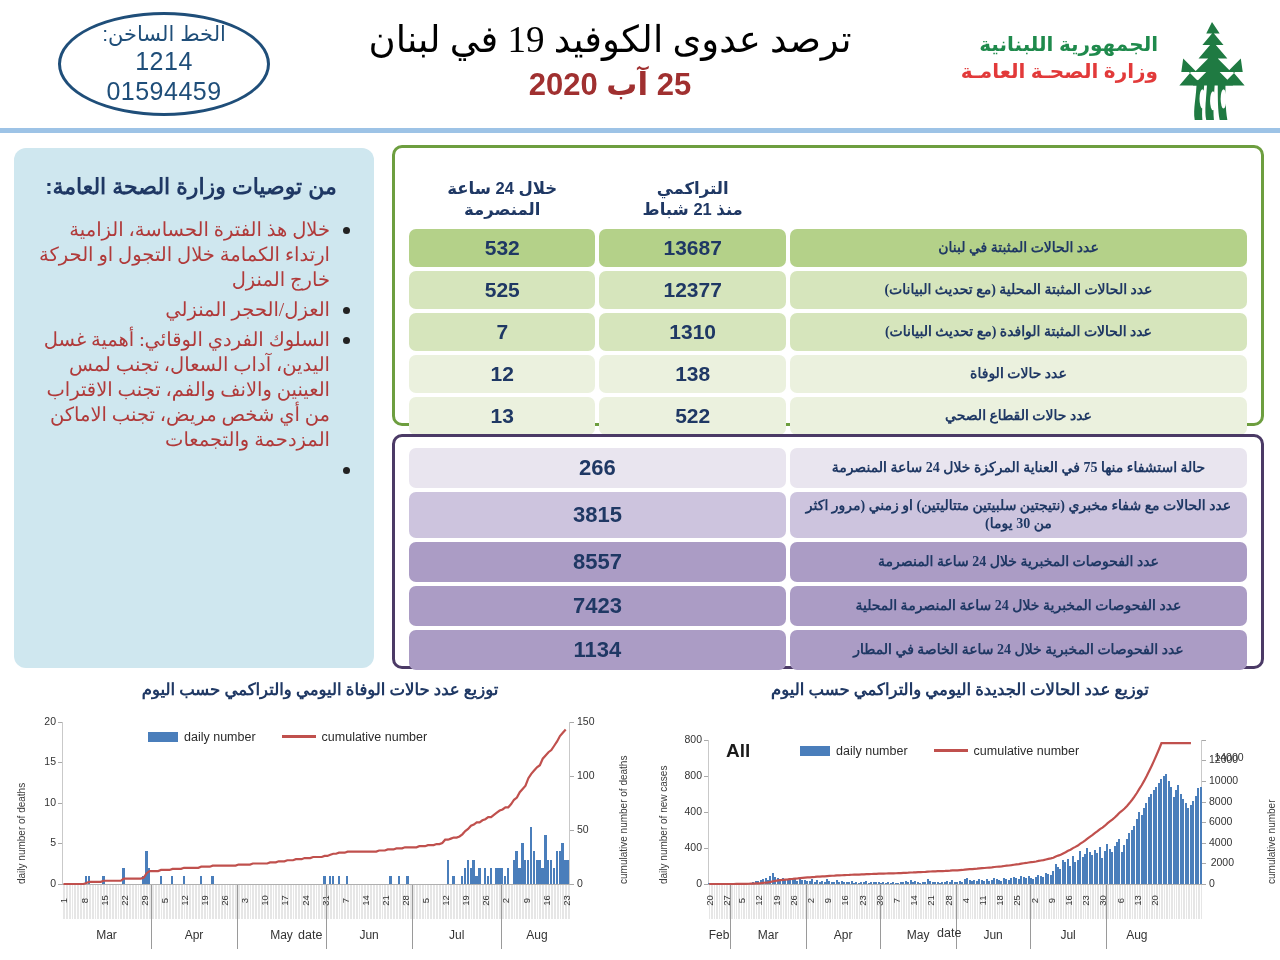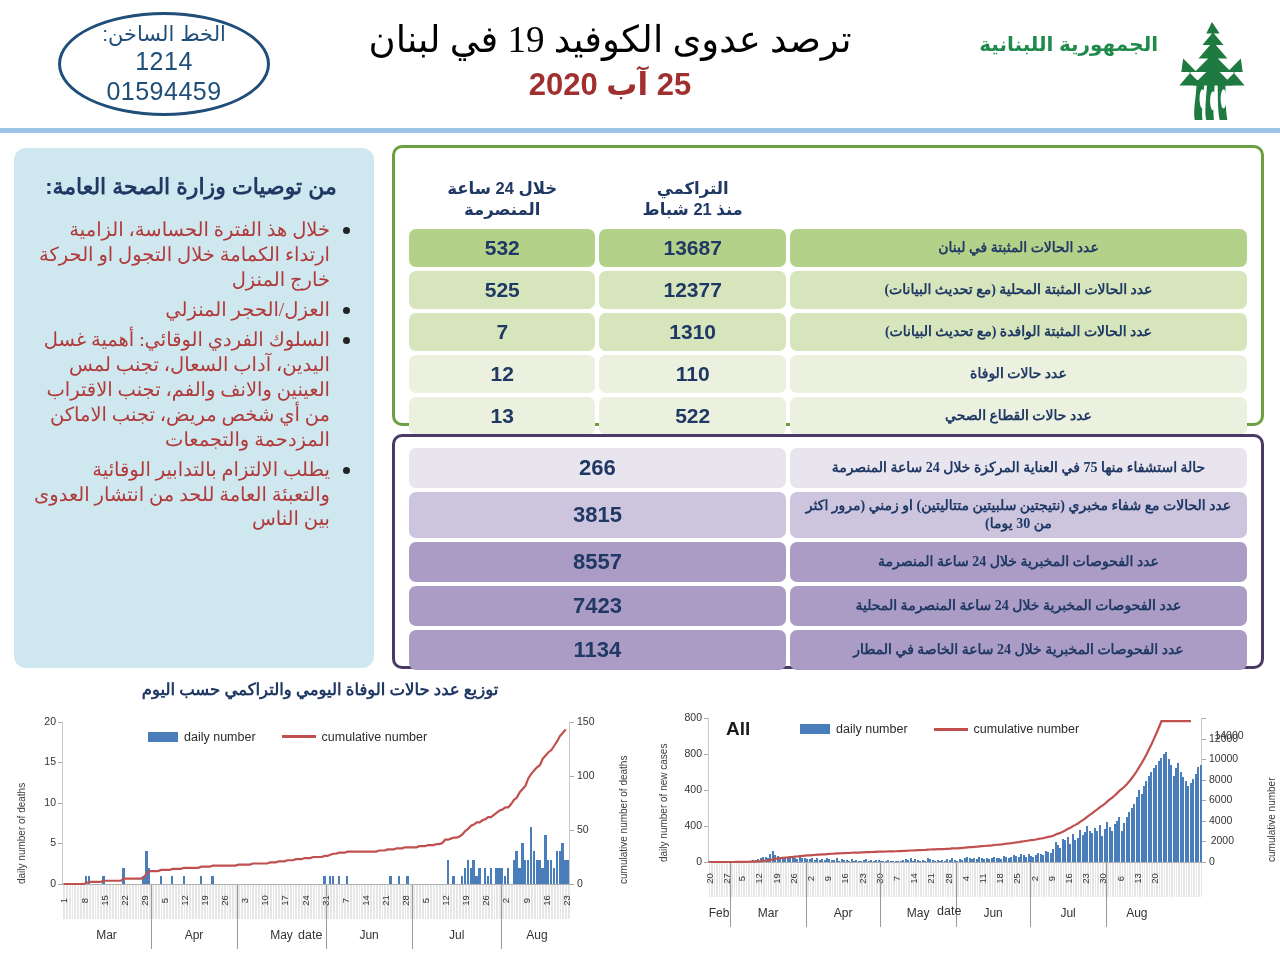--- a/index.html
+++ b/index.html
@@ -195,20 +195,21 @@
     </div>
 
     <div id="title-block">
       <div id="title-main">ترصد عدوى الكوفيد 19 في لبنان</div>
       <div id="title-date">25 آب 2020</div>
     </div>
 
     <div id="logo-block">
       <div id="logo-text">
         <div id="logo-line1">الجمهورية اللبنانية</div>
+        <div id="logo-line2">وزارة الصحـة العامـة</div>
       </div>
       <svg id="cedar-logo" viewBox="0 0 100 106">
         <g fill="#1f7a42">
           <path d="M50 2 L58 14 L52 14 L62 26 L54 26 L66 40 L56 40 L70 54 L58 54 L72 68 L30 68 L44 54 L32 54 L46 40 L36 40 L48 26 L40 26 L50 14 L44 14 Z"></path>
           <path d="M20 40 L34 54 L26 54 L40 68 L16 68 L28 54 L18 54 Z"></path>
           <path d="M80 40 L66 54 L74 54 L60 68 L84 68 L72 54 L82 54 Z"></path>
           <path d="M34 62 C34 80 30 92 32 104 L40 104 C39 92 41 80 42 66 Z"></path>
           <path d="M45 64 C44 82 42 94 44 104 L52 104 C51 92 52 80 53 64 Z"></path>
           <path d="M56 64 C56 82 56 94 58 104 L66 104 C64 92 64 80 64 64 Z"></path>
         </g>
@@ -222,21 +223,21 @@
 
     <div id="header-rule"></div>
   </div>
 
   <div id="recommendations">
     <div id="rec-title">من توصيات وزارة الصحة العامة:</div>
     <ul id="rec-list">
       <li><span class="bullet"></span><span>خلال هذ الفترة الحساسة، الزامية ارتداء الكمامة خلال التجول او الحركة خارج المنزل</span></li>
       <li><span class="bullet"></span><span>العزل/الحجر المنزلي</span></li>
       <li><span class="bullet"></span><span>السلوك الفردي الوقائي: أهمية غسل اليدين، آداب السعال، تجنب لمس العينين والانف والفم، تجنب الاقتراب من أي شخص مريض، تجنب الاماكن المزدحمة والتجمعات</span></li>
-      <li><span class="bullet"></span><span>يطلب الالتزام بالتدابير الوقائية والتعبئة العامة للحد من انتشار العدوى بين الناس</span></li>
+      <li><span class="bullet"></span></li>
     </ul>
   </div>
 
   <div id="green-panel" class="panel">
     <table class="tbl">
       <colgroup>
           <col class="c-label">
           <col class="c-cum">
           <col class="c-day">
         </colgroup>
@@ -264,21 +265,21 @@
           <td class="cell-num g2">12377</td>
           <td class="cell-num g2">525</td>
         </tr>
         <tr>
           <td class="cell-label g2">عدد الحالات المثبتة الوافدة (مع تحديث البيانات)</td>
           <td class="cell-num g2">1310</td>
           <td class="cell-num g2">7</td>
         </tr>
         <tr>
           <td class="cell-label g3">عدد حالات الوفاة</td>
-          <td class="cell-num g3">110</td>
+          <td class="cell-num g3">138</td>
           <td class="cell-num g3">12</td>
         </tr>
         <tr>
           <td class="cell-label g3">عدد حالات القطاع الصحي</td>
           <td class="cell-num g3">522</td>
           <td class="cell-num g3">13</td>
         </tr>
       </tbody>
     </table>
   </div>
@@ -623,20 +624,21 @@
           </span>
           <span class="item">
             <span class="sw-line"></span>
             <span>cumulative number</span>
           </span>
         </div>
       </div>
   </div>
 
   <div id="chart-cases" class="chart-wrap">
+    <div class="chart-title">توزيع عدد الحالات الجديدة اليومي والتراكمي حسب اليوم</div>
     <div class="plot-area" id="plot-cases">
         <div class="grid-frame" style="left: 68px; top: 40px; width: 494px; height: 144px;"></div>
         <div style="position: absolute; left: 68px; top: 184px; width: 494px; height: 1px; background: rgb(176, 176, 176);"></div>
         <div class="ytick" style="left: 28px; top: 177px;">0</div>
         <div class="tickmark" style="left: 64px; top: 184px;"></div>
         <div class="ytick" style="left: 28px; top: 141px;">400</div>
         <div class="tickmark" style="left: 64px; top: 148px;"></div>
         <div class="ytick" style="left: 28px; top: 105px;">400</div>
         <div class="tickmark" style="left: 64px; top: 112px;"></div>
         <div class="ytick" style="left: 28px; top: 69px;">800</div>

